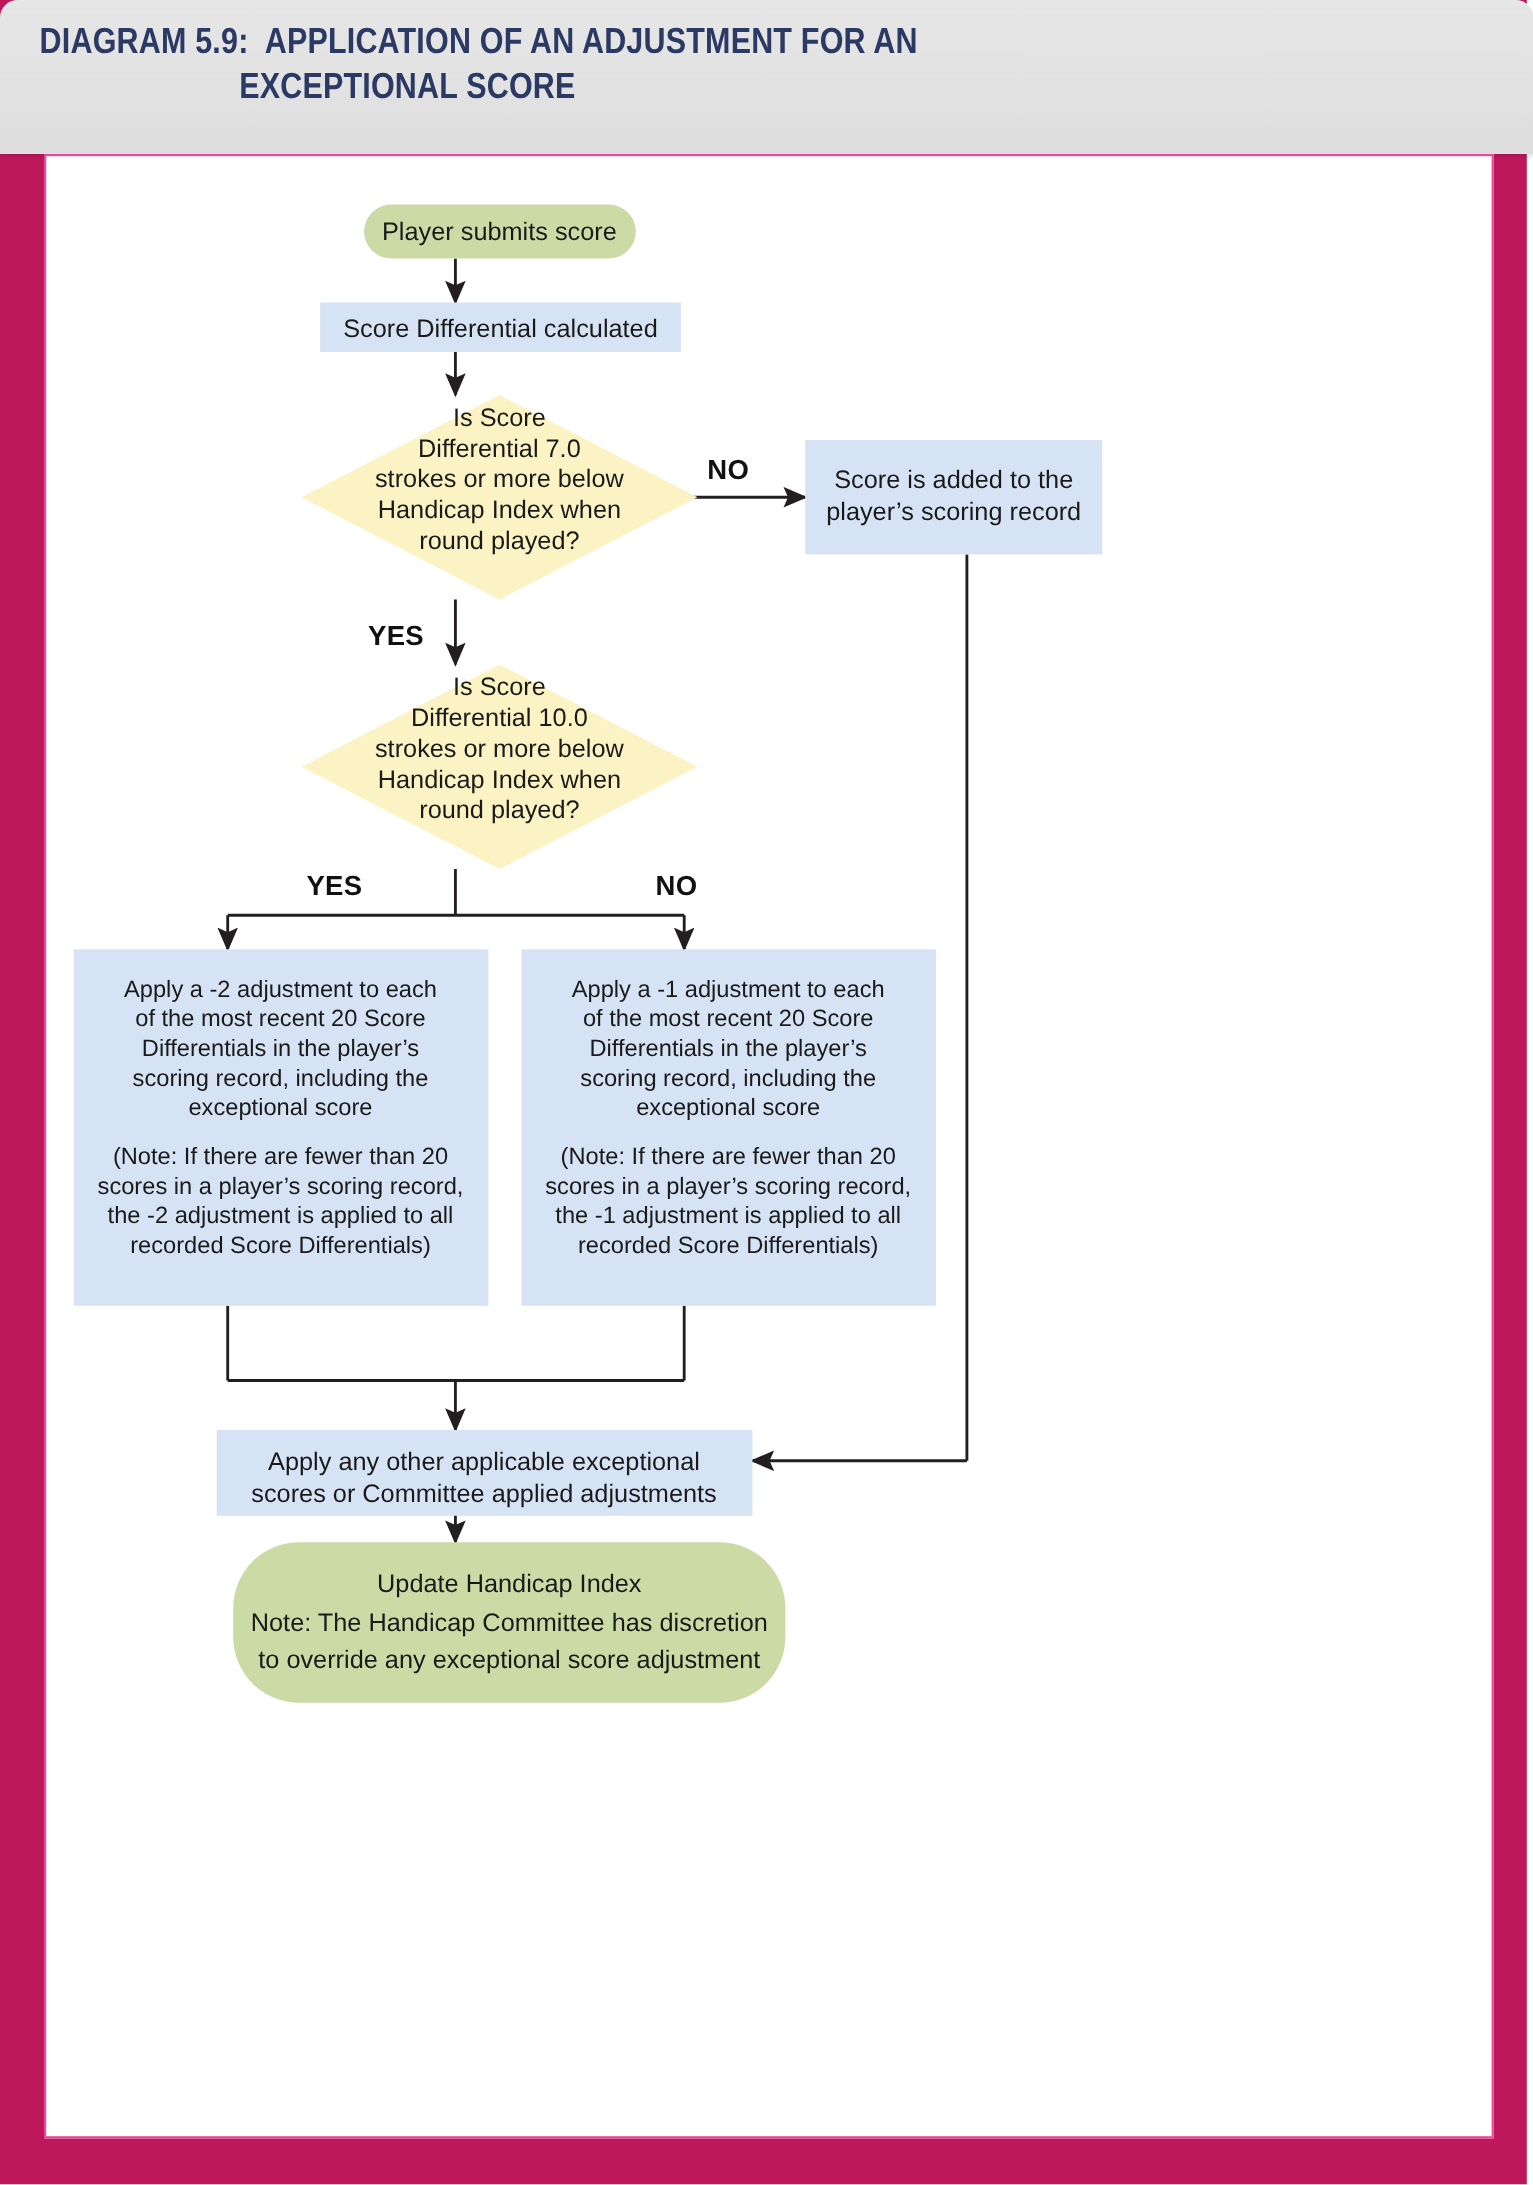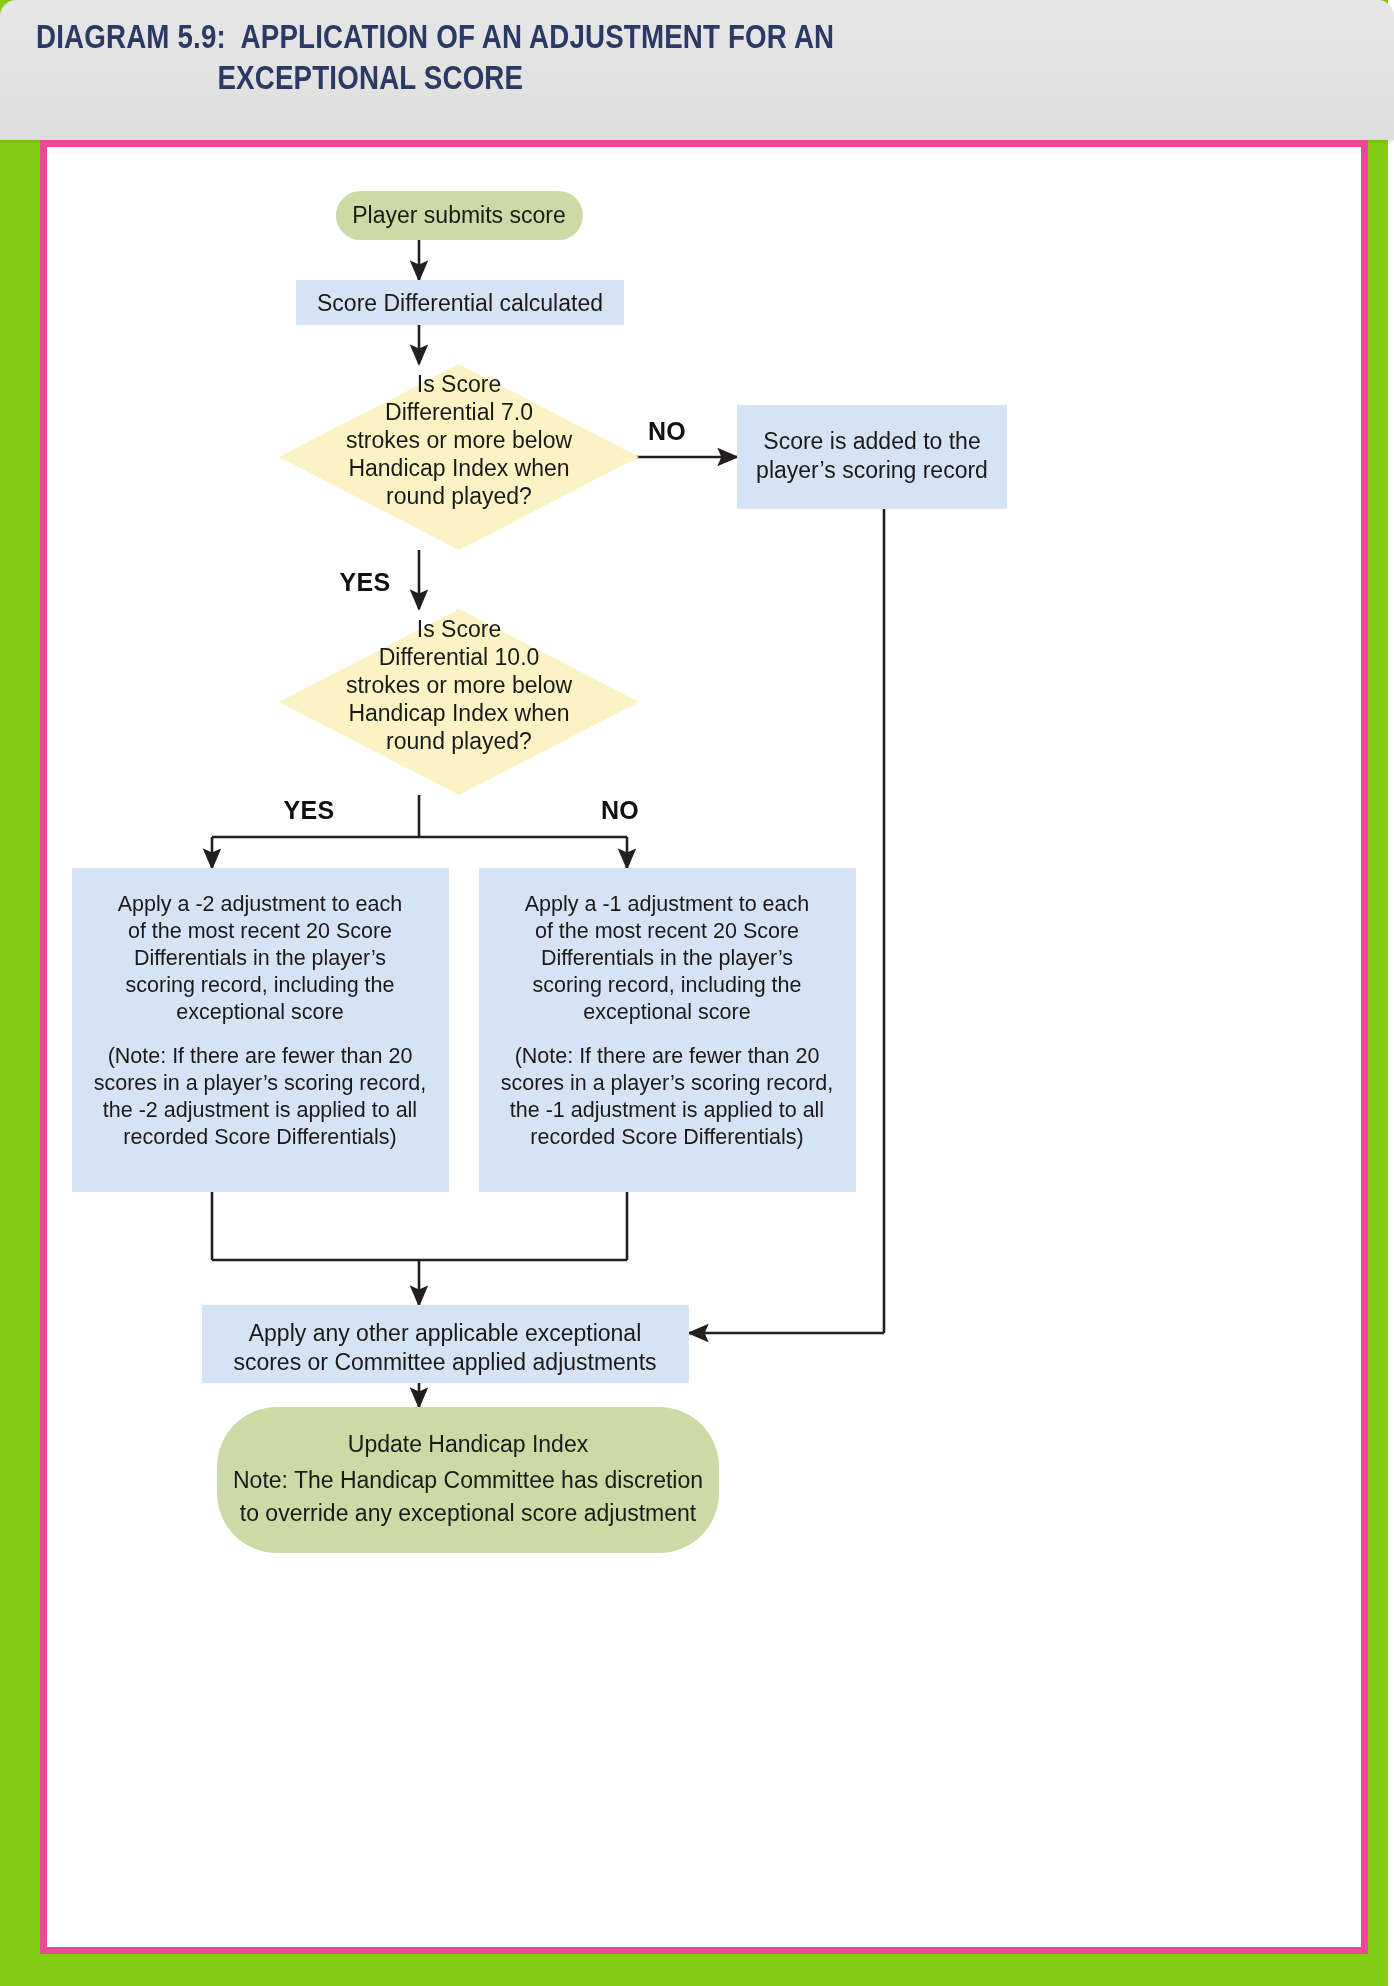--- a/index.html
+++ b/index.html
@@ -12,21 +12,21 @@
     height: 1986px;
     font-family: "Liberation Sans", sans-serif;
     position: relative;
     overflow: hidden;
   }
   #page {
     position: absolute;
     left: 0; top: 0;
     width: 1388px;
     height: 1986px;
-    background: #84cc16;
+    background: #be185d;
   }
   
   #header-banner {
     position: absolute;
     left: 0px;
     top: 0px;
     width: 1394px;
     height: 140px;
     background: linear-gradient(180deg, #e6e6e6 0%, #e2e2e2 55%, #dedede 100%);
     border-bottom-left-radius: 0px;
@@ -53,21 +53,21 @@
   #header-title .line2 { display: block; padding-left: 216px; }
 
   
   #diagram-card {
     position: absolute;
     left: 40px;
     top: 140px;
     width: 1314px;
     height: 1800px;
     background: #ffffff;
-    border: 7px solid #ec4899;
+    border: 2px solid #ec4899;
   }
   svg#flow {
     position: absolute;
     left: 0; top: 0;
     width: 1314px;
     height: 1800px;
     display: block;
   }
   .node-text {
     font-family: "Liberation Sans", sans-serif;

